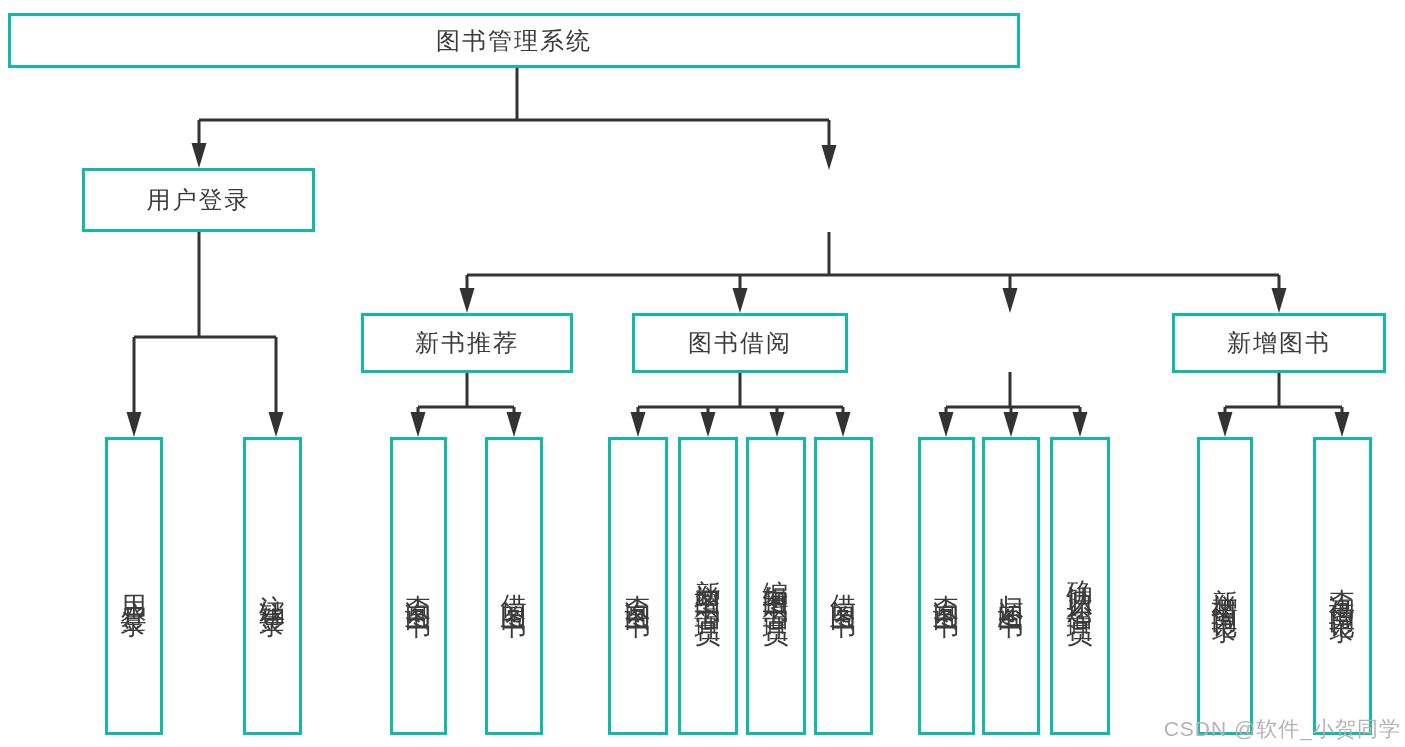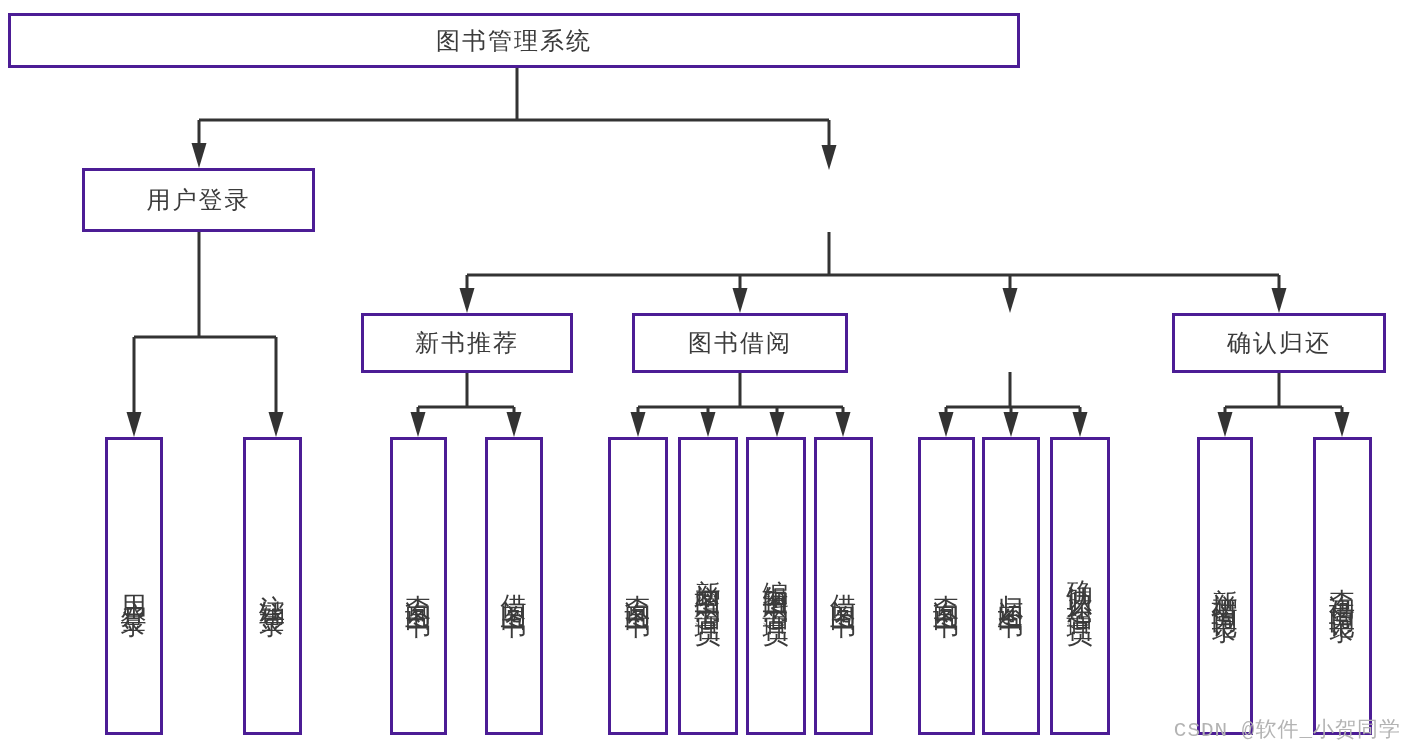--- a/index.html
+++ b/index.html
@@ -8,21 +8,21 @@
     width: 1405px;
     height: 747px;
     background: #ffffff;
     font-family: "Liberation Sans", "DejaVu Sans", sans-serif;
     overflow: hidden;
   }
   .wires { position: absolute; left: 0; top: 0; }
   .node {
     position: absolute;
     box-sizing: border-box;
-    border: 3px solid #4c1d95;
+    border: 3px solid #14b8a6;
     background: #ffffff;
     display: flex;
     align-items: center;
     justify-content: center;
     color: #3b3b3b;
   }
   .node.h span {
     font-size: 24px;
     letter-spacing: 2px;
     white-space: nowrap;
@@ -36,21 +36,21 @@
     white-space: nowrap;
   }
   .watermark {
     position: absolute;
     right: 4px;
     bottom: 4px;
     font-size: 21px;
     color: #b3b3b3;
     letter-spacing: 1px;
     z-index: 5;
-    font-family: Liberation Mono, monospace;
+    font-family: Liberation Sans, sans-serif;
   }
 </style>
 </head>
 <body>
 
 <div class="stage">
 
   <svg class="wires" width="1405" height="747" viewBox="0 0 1405 747" xmlns="http://www.w3.org/2000/svg">
     <g stroke="#333333" stroke-width="3" fill="none">
 
@@ -99,21 +99,21 @@
     <span>用户登录</span>
   </div>
 
   <div class="node h" style="left:361px; top:313px; width:212px; height:60px">
     <span>新书推荐</span>
   </div>
   <div class="node h" style="left:632px; top:313px; width:216px; height:60px">
     <span>图书借阅</span>
   </div>
   <div class="node h" style="left:1172px; top:313px; width:214px; height:60px">
-    <span>确认归还</span>
+    <span>新增图书</span>
   </div>
 
   <div class="node v" style="left:105px; top:437px; width:58px; height:298px">
     <span>用户登录</span>
   </div>
   <div class="node v" style="left:243px; top:437px; width:59px; height:298px">
     <span>注销登录</span>
   </div>
 
   <div class="node v" style="left:390px; top:437px; width:57px; height:298px">

